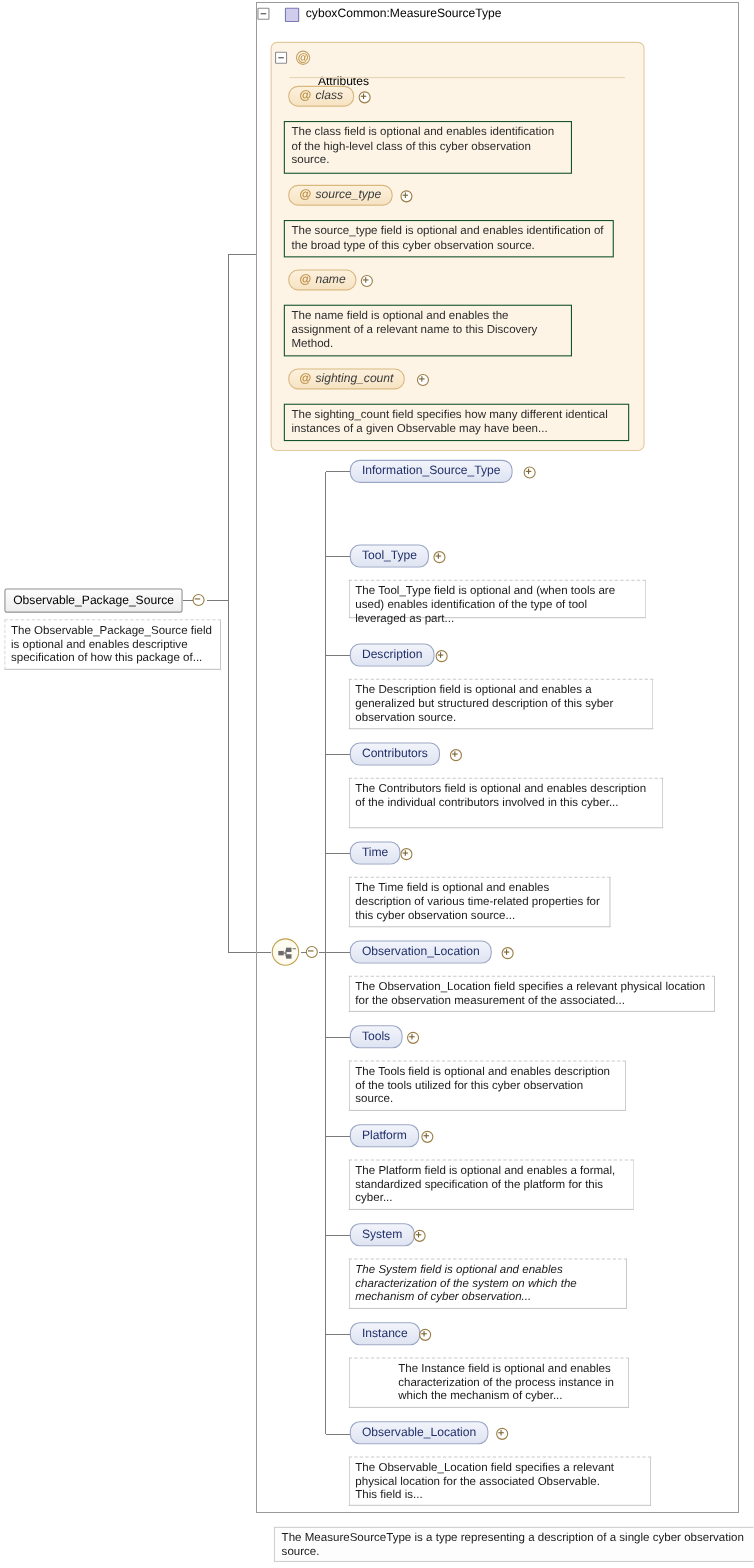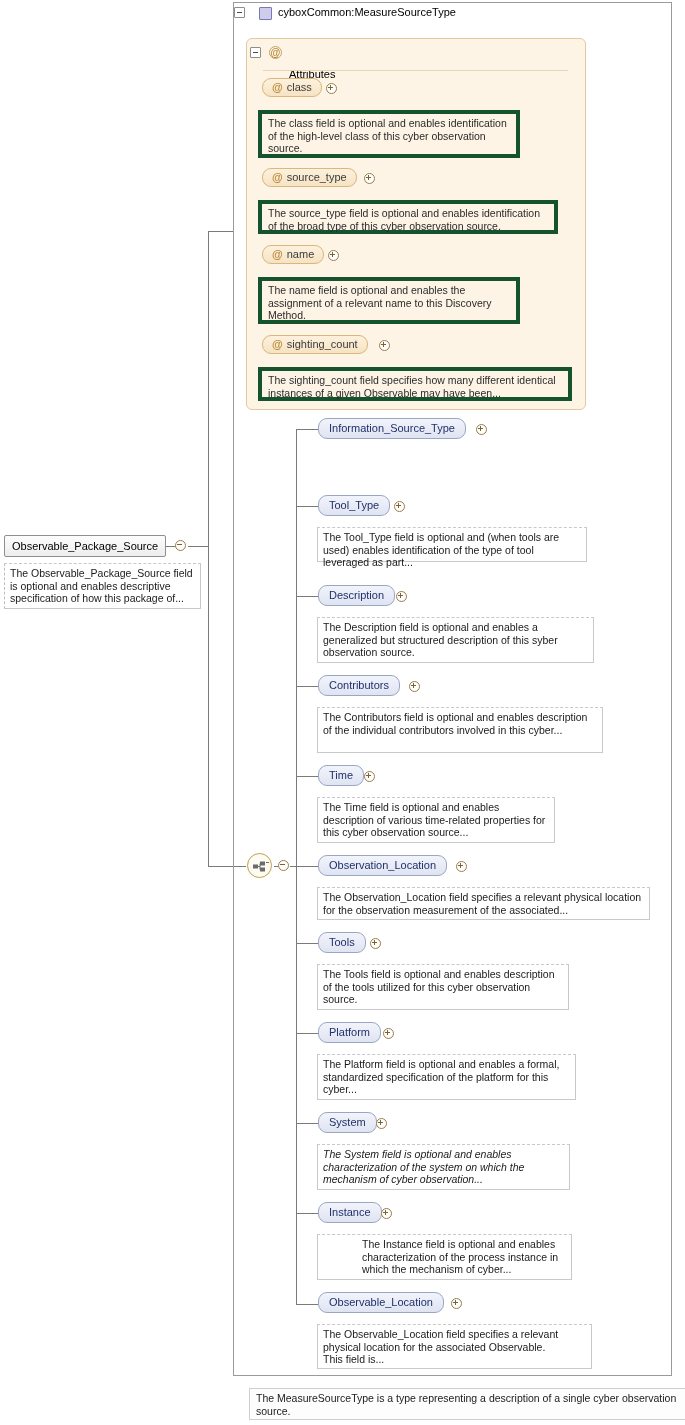--- a/index.html
+++ b/index.html
@@ -82,29 +82,30 @@
   .attr-pill {
     border: 1px solid #d9b77e;
     background: linear-gradient(#fdf1dd, #f6e3c3);
     border-radius: 9px;
     font-size: 11px;
     color: #3b3b3b;
     padding: 2px 9px 3px 9px;
     white-space: nowrap;
     box-sizing: border-box;
     display: inline-block;
+    font-style: italic;
   }
   .attr-pill .at {
     color: #b88a3c;
     font-weight: bold;
     margin-right: 4px;
   }
   .attr-note {
     background: #fdf4e6;
-    border: 4px solid #14532d;
+    border: 1px solid #14532d;
     color: #2b2b2b;
     font-size: 10.5px;
     line-height: 12.6px;
     padding: 3px 5px 4px 6px;
     box-sizing: border-box;
   }
 
   
   .el-pill {
     border: 1px solid #9aa6c4;

